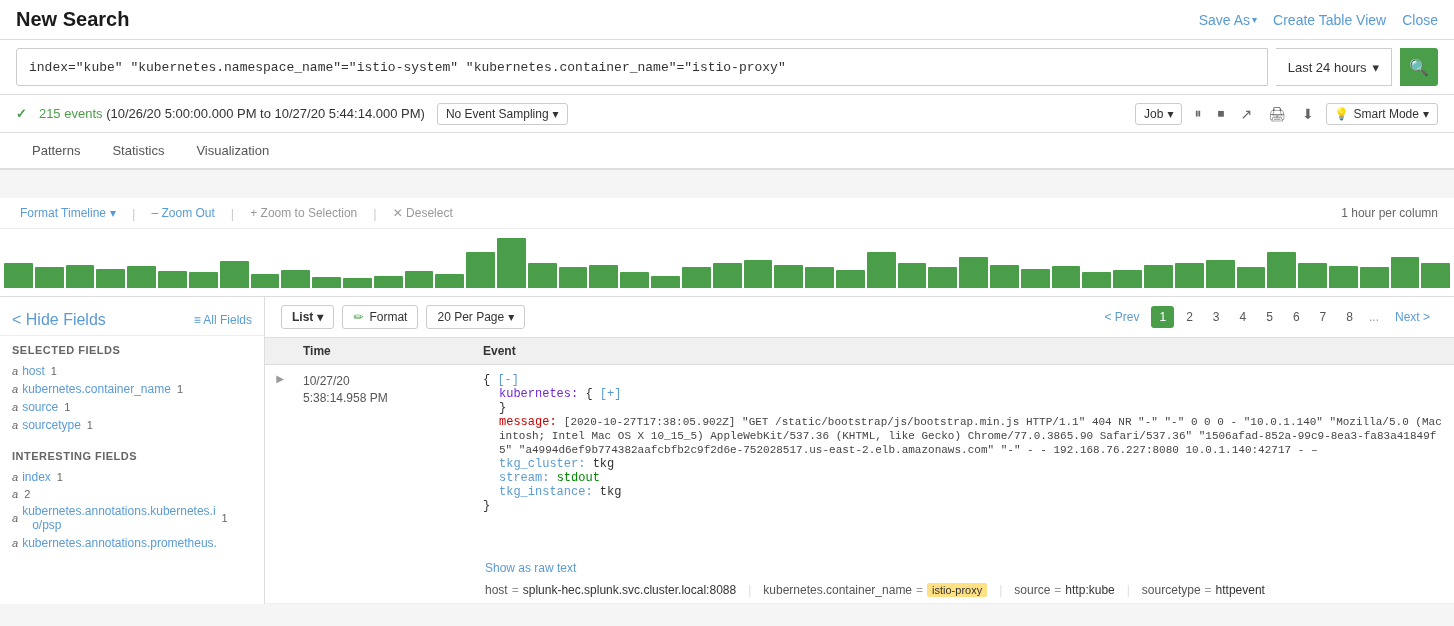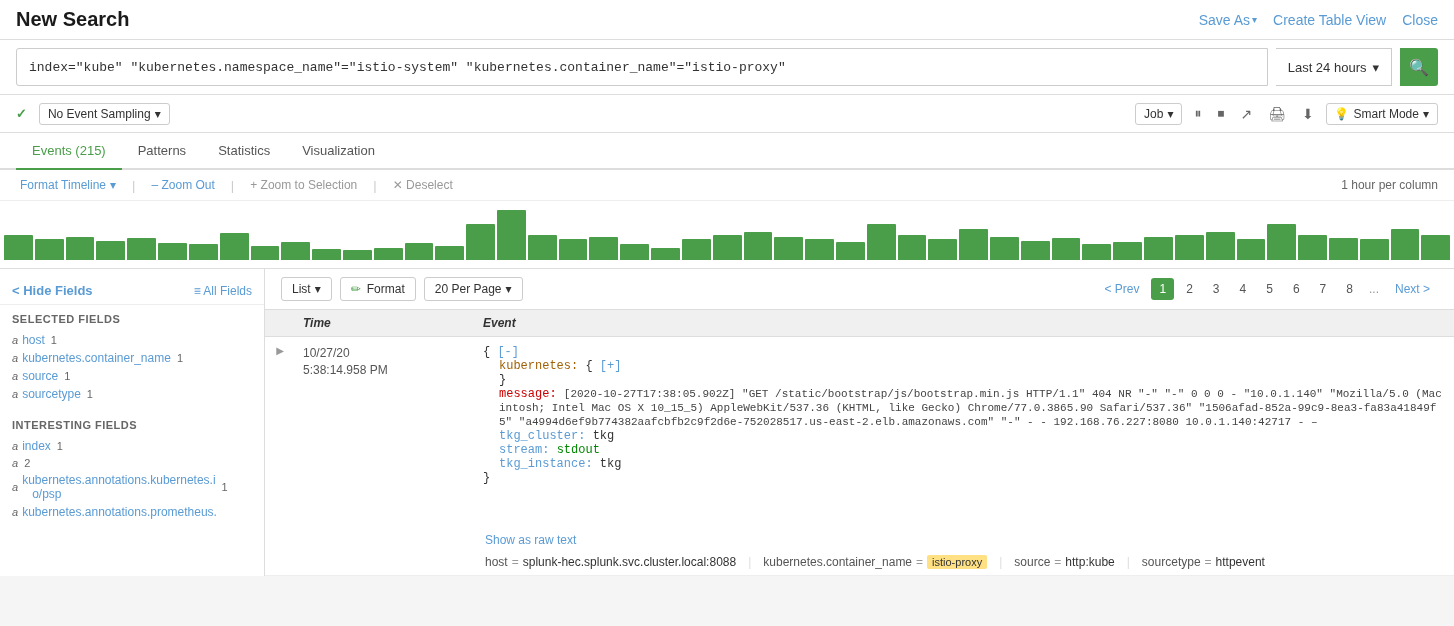--- a/index.html
+++ b/index.html
@@ -120,20 +120,21 @@
     .tab.active { color: #4a9e4a; border-bottom-color: #4a9e4a; font-weight: 500; }
 
     
     .timeline-controls {
       background: #fff;
       padding: 6px 16px;
       display: flex;
       align-items: center;
       justify-content: space-between;
       border-bottom: 1px solid #eee;
+      margin-top: 28px;
     }
     .timeline-left { display: flex; align-items: center; gap: 12px; }
     .timeline-btn {
       cursor: pointer;
       color: #5a9bd4;
       font-size: 12px;
       display: flex; align-items: center; gap: 4px;
       padding: 2px 4px;
     }
     .timeline-divider { color: #ccc; }
@@ -174,21 +175,21 @@
       border-right: 1px solid #ddd;
       padding: 8px 0;
     }
     .sidebar-header {
       display: flex;
       align-items: center;
       justify-content: space-between;
       padding: 6px 12px;
       border-bottom: 1px solid #eee;
     }
-    .hide-fields-btn { color: #5a9bd4; cursor: pointer; font-size: 13px; display: flex; align-items: center; gap: 4px; font-weight: bold; }
+    .hide-fields-btn { color: #5a9bd4; cursor: pointer; font-size: 16px; display: flex; align-items: center; gap: 4px; }
     .all-fields-btn { color: #5a9bd4; cursor: pointer; font-size: 12px; display: flex; align-items: center; gap: 4px; }
 
     .sidebar-section { padding: 8px 12px; }
     .sidebar-section-title { font-size: 11px; font-weight: bold; color: #666; text-transform: uppercase; margin-bottom: 6px; letter-spacing: 0.5px; }
     .field-item { display: flex; align-items: center; gap: 4px; padding: 2px 0; font-size: 12px; }
     .field-type { color: #666; font-style: italic; font-size: 11px; }
     .field-name { color: #5a9bd4; cursor: pointer; }
     .field-count { color: #666; font-size: 11px; margin-left: 2px; }
 
     
@@ -199,38 +200,38 @@
 
     
     .pagination-bar {
       display: flex;
       align-items: center;
       justify-content: space-between;
       padding: 8px 16px;
       border-bottom: 1px solid #ddd;
     }
     .pagination-left { display: flex; align-items: center; gap: 8px; }
-    .list-btn { border: 1px solid #ccc; padding: 4px 10px; border-radius: 3px; cursor: pointer; font-size: 12px; background: #fff; display: flex; align-items: center; gap: 4px; }
+    .list-btn { border: 1px solid #ccc; padding: 4px 10px; border-radius: 3px; cursor: pointer; font-size: 12px; background: #fff; display: flex; align-items: center; gap: 4px; font-weight: bold; }
     .format-btn { border: 1px solid #ccc; padding: 4px 10px; border-radius: 3px; cursor: pointer; font-size: 12px; background: #fff; display: flex; align-items: center; gap: 4px; color: #333; }
     .per-page-btn { border: 1px solid #ccc; padding: 4px 10px; border-radius: 3px; cursor: pointer; font-size: 12px; background: #fff; display: flex; align-items: center; gap: 4px; }
     .pagination-right { display: flex; align-items: center; gap: 4px; }
     .page-nav { color: #5a9bd4; cursor: pointer; padding: 4px 8px; font-size: 12px; text-align: center; }
     .page-num { padding: 4px 8px; cursor: pointer; font-size: 12px; color: #555; border-radius: 3px; }
     .page-num.active { background: #4a9e4a; color: #fff; border-radius: 3px; }
     .page-dots { color: #999; padding: 4px 4px; font-size: 12px; }
 
     
     .table-header {
       display: grid;
       grid-template-columns: 30px 180px 1fr;
       background: #f0f0f0;
       border-bottom: 1px solid #ddd;
       padding: 6px 0;
     }
-    .table-header-cell { font-weight: 600; font-size: 12px; color: #333; padding: 0 8px; font-style: italic; }
+    .table-header-cell { font-weight: 600; font-size: 12px; color: #333; padding: 0 8px; }
 
     
     .event-row { border-bottom: 1px solid #eee; }
     .event-row-main {
       display: grid;
       grid-template-columns: 30px 180px 1fr;
       padding: 4px 0;
     }
     .expand-cell { display: flex; align-items: flex-start; justify-content: center; padding-top: 4px; }
     .expand-icon { color: #999; cursor: pointer; font-size: 10px; }
@@ -285,20 +286,24 @@
     <span>▾</span>
   </div>
   <button class="search-btn">
     <span>🔍</span>
   </button>
 </div>
 
 <div class="status-bar">
   <div class="status-left">
     <span class="status-check">✓</span>
+    <span class="status-events">
+      <span class="event-count">215 events</span>
+      <span>(10/26/20 5:00:00.000 PM to 10/27/20 5:44:14.000 PM)</span>
+    </span>
     <div class="no-event-sampling">
       <span>No Event Sampling</span>
       <span>▾</span>
     </div>
   </div>
   <div class="status-right">
     <div class="job-btn">
       <span>Job</span>
       <span>▾</span>
     </div>
@@ -309,21 +314,20 @@
     <span class="icon-btn" title="Export">⬇</span>
     <div class="smart-mode">
       <span>💡</span>
       <span>Smart Mode</span>
       <span>▾</span>
     </div>
   </div>
 </div>
 
 <div class="tabs">
-  <div class="tab active">Events (215)</div>
   <div class="tab">Patterns</div>
   <div class="tab">Statistics</div>
   <div class="tab">Visualization</div>
 </div>
 
 <div class="timeline-controls">
   <div class="timeline-left">
     <span class="timeline-btn">
       <span>Format Timeline</span>
       <span>▾</span>
@@ -490,21 +494,21 @@
       <div class="event-row-main">
         <div class="expand-cell">
           <span class="expand-icon">▶</span>
         </div>
         <div class="time-cell">
           <div>10/27/20</div>
           <div>5:38:14.958 PM</div>
         </div>
         <div class="event-cell">
           <div><span class="json-bracket">{</span>&nbsp;<a class="json-link">[-]</a></div>
-          <div style="padding-left:16px"><span style="color:#a16207">kubernetes:</span> { <a class="json-link">[+]</a></div>
+          <div style="padding-left:16px"><span style="color:#6d28d9">kubernetes:</span> { <a class="json-link">[+]</a></div>
           <div style="padding-left:16px"><span class="json-bracket">}</span></div>
           <div style="padding-left:16px"><span class="message-key">message:</span>&nbsp;<span class="message-val">[2020-10-27T17:38:05.902Z] "GET /static/bootstrap/js/bootstrap.min.js HTTP/1.1" 404 NR "-" "-" 0 0 0 - "10.0.1.140" "Mozilla/5.0 (Macintosh; Intel Mac OS X 10_15_5) AppleWebKit/537.36 (KHTML, like Gecko) Chrome/77.0.3865.90 Safari/537.36" "1506afad-852a-99c9-8ea3-fa83a41849f5" "a4994d6ef9b774382aafcbfb2c9f2d6e-752028517.us-east-2.elb.amazonaws.com" "-" - - 192.168.76.227:8080 10.0.1.140:42717 - –</span></div>
           <div style="padding-left:16px"><span style="color:#5a9bd4">tkg_cluster:</span>&nbsp;<span>tkg</span></div>
           <div style="padding-left:16px"><span style="color:#5a9bd4">stream:</span>&nbsp;<span class="json-val-green">stdout</span></div>
           <div style="padding-left:16px"><span style="color:#5a9bd4">tkg_instance:</span>&nbsp;<span>tkg</span></div>
           <div><span class="json-bracket">}</span></div>
         </div>
       </div>
       <a class="show-raw">Show as raw text</a>
       <div class="event-fields-footer">

